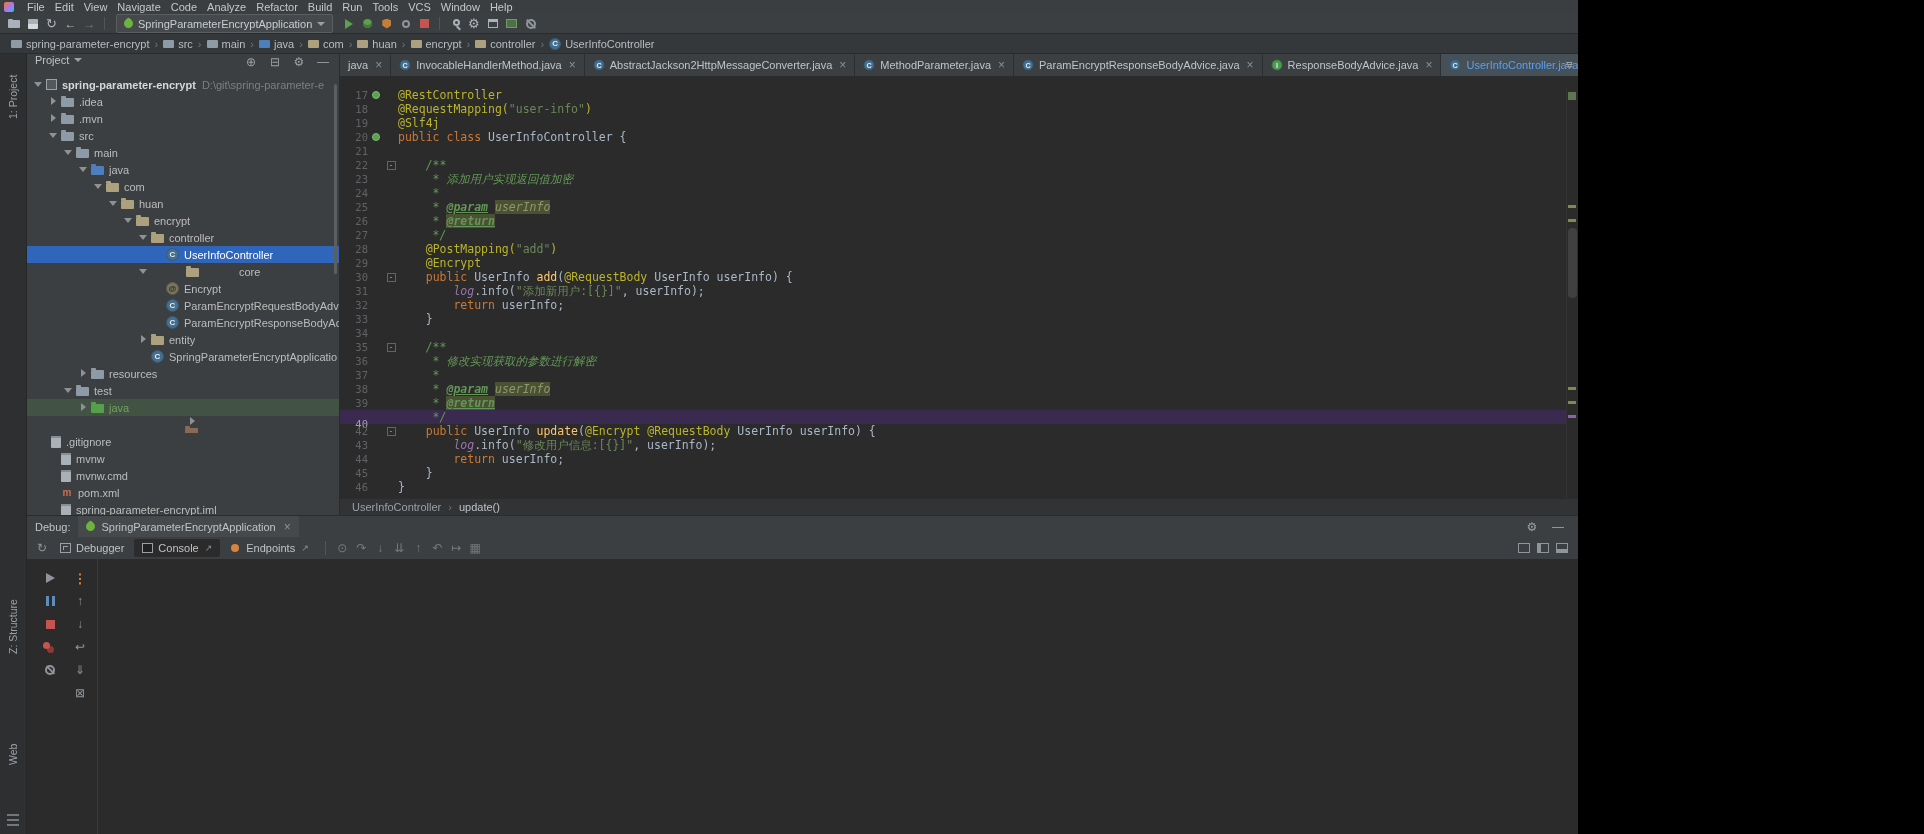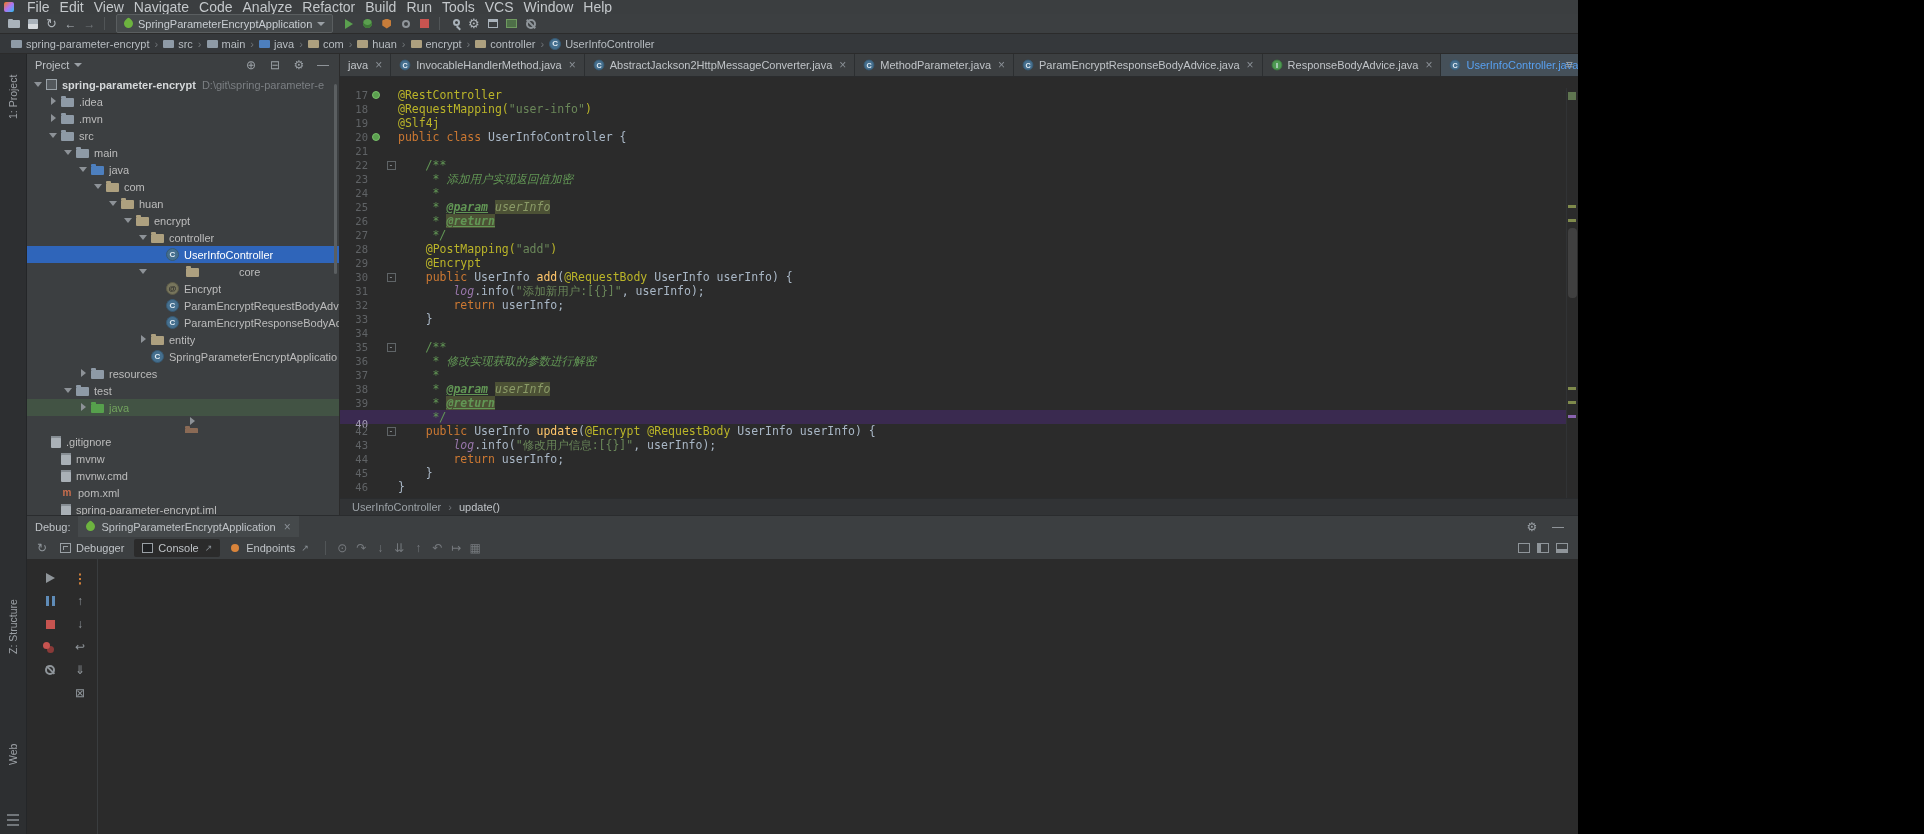--- a/index.html
+++ b/index.html
@@ -5,21 +5,21 @@
   html,body{margin:0;padding:0;background:#000;width:1924px;height:834px;overflow:hidden;
     font-family:"Liberation Sans",sans-serif;-webkit-font-smoothing:antialiased;}
   #ide{position:absolute;left:0;top:0;width:1578px;height:834px;background:#3c3f41;}
 
   
   .menubar{position:absolute;left:0;top:0;width:1578px;height:14px;background:#3b3e40;
     display:flex;align-items:center;border-bottom:1px solid #323537;}
   .appicon{width:10px;height:10px;border-radius:2px;margin:0 8px 0 4px;flex:none;
     background:linear-gradient(135deg,#f97a12,#b073f1 50%,#29c2f1);}
   .menu-items{display:flex;}
-  .menu-item{font-size:14px;color:#c4c8cb;padding:0 5px;line-height:13px;}
+  .menu-item{font-size:11px;color:#c4c8cb;padding:0 5px;line-height:13px;}
 
   
   .toolbar{position:absolute;left:0;top:14px;width:1578px;height:20px;background:#3c3f41;
     border-bottom:1px solid #2b2b2b;display:flex;align-items:center;padding-left:4px;box-sizing:border-box;}
   .tbgroup{display:flex;align-items:center;}
   .tbsep{width:1px;height:13px;background:#515557;margin:0 5px;flex:none;}
   .tbi{width:19px;height:18px;position:relative;display:flex;align-items:center;justify-content:center;
     color:#afb5ba;font-size:12px;flex:none;}
   .tbi::before,.tbi::after{box-sizing:border-box;}
   .g-folder::before{content:"";width:12px;height:8px;background:#a9b2ba;border-radius:1px;position:relative;}
@@ -71,21 +71,21 @@
     color:#9da2a7;font-size:10.5px;display:flex;align-items:center;justify-content:center;white-space:nowrap;}
   .vl-project{top:6px;height:74px;}
   .vl-structure{top:528px;height:90px;}
   .vl-web{top:682px;height:36px;}
   .switcher{position:absolute;left:7px;bottom:8px;width:12px;height:12px;
     background:linear-gradient(#8f959a 0 2px,transparent 2px 5px,#8f959a 5px 7px,transparent 7px 10px,#8f959a 10px 12px);opacity:.7;}
 
   
   .project{position:absolute;left:27px;top:54px;width:313px;height:461px;background:#3c3f41;
     border-right:1px solid #2b2b2b;box-sizing:border-box;overflow:hidden;}
-  .phead{display:flex;align-items:center;height:22px;padding:0 8px;color:#bfc3c7;font-size:11px;gap:8px;}
+  .phead{display:flex;align-items:flex-start;height:22px;padding:0 8px;color:#bfc3c7;font-size:11px;gap:8px;}
   .ptitle{display:flex;align-items:center;gap:5px;}
   .phsp{flex:1;}
   .phi{width:16px;height:16px;display:flex;align-items:center;justify-content:center;color:#9aa0a5;font-size:12px;}
   .tree{position:absolute;left:0;right:0;top:22px;bottom:0;overflow:hidden;}
   .trow{height:17px;display:flex;align-items:center;font-size:11px;color:#bcbcbc;white-space:nowrap;overflow:hidden;}
   .trow.bold .tlabel{font-weight:bold;color:#d6d9db;}
   .trow.sel{background:#2f65ba;}
   .trow.sel .tlabel{color:#fff;}
   .trow.trow-test{background:rgba(84,138,80,.28);}
   .trow.trow-test .tlabel{color:#72a35e;}

